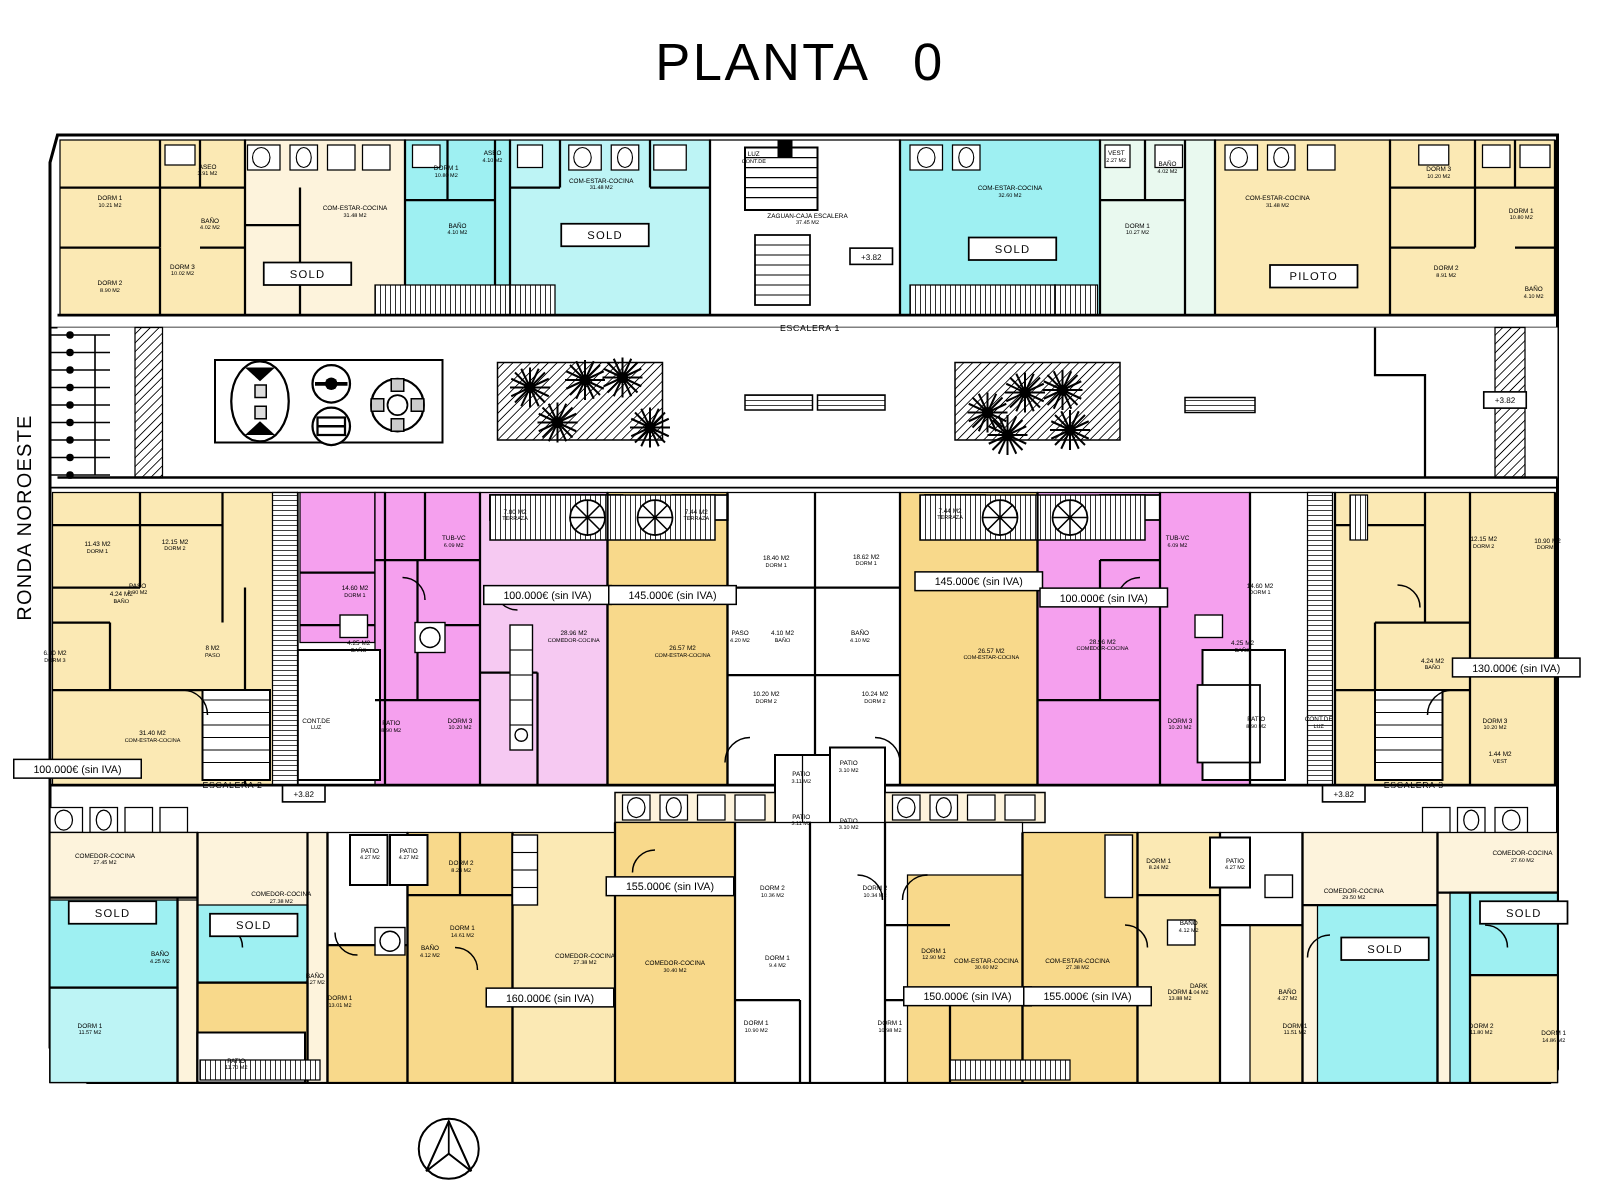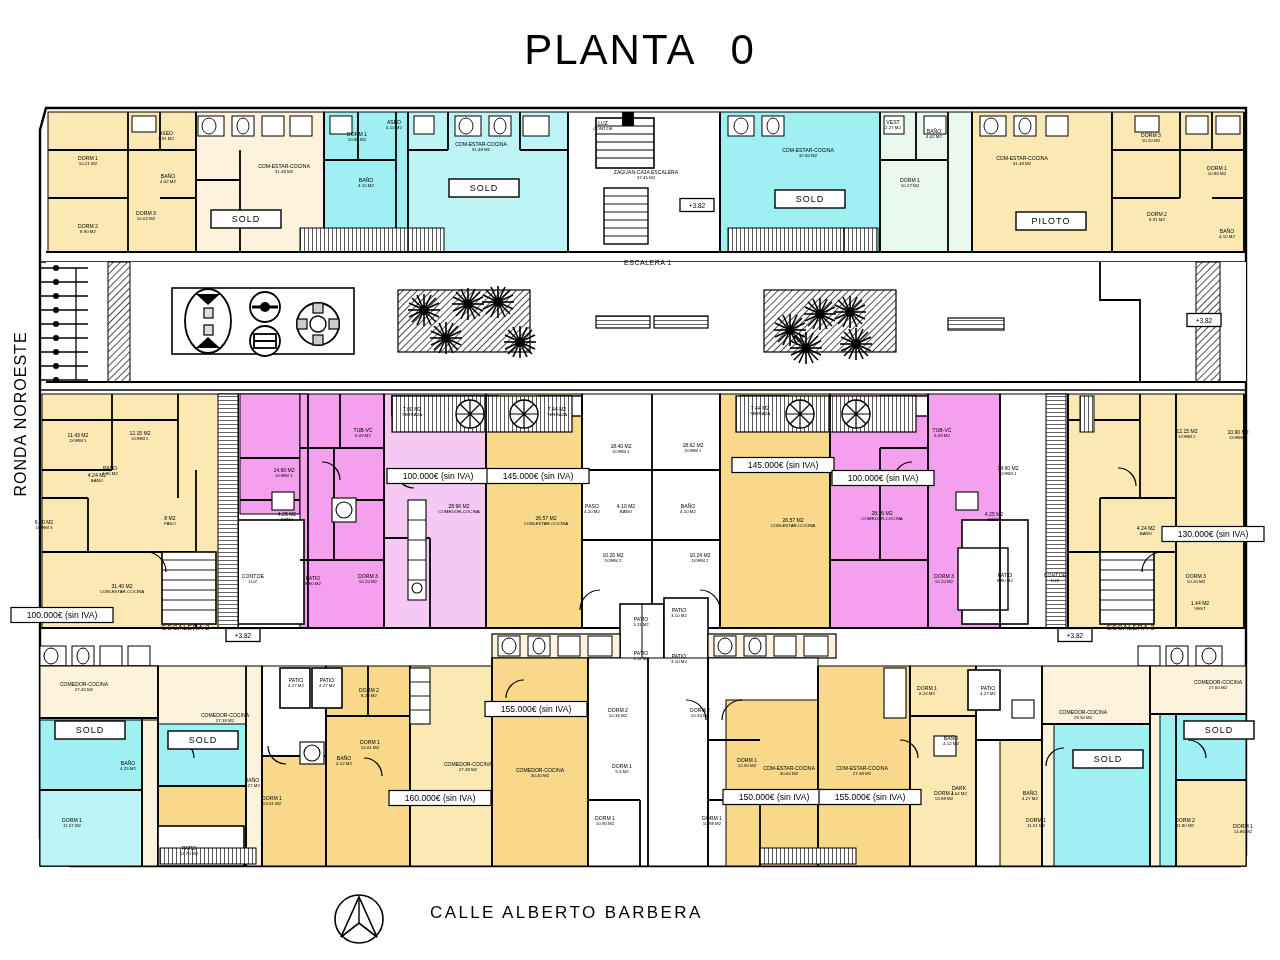--- a/index.html
+++ b/index.html
@@ -24,21 +24,20 @@
 </head>
 <body>
 
 <div id="stage">
 
   <div id="title">
     <span>PLANTA</span><span class="gap"></span><span>0</span>
   </div>
 
   <div id="ronda">RONDA NOROESTE</div>
-  <div id="street">CALLE ALBERTO BARBERA</div>
 
   <div id="northwrap">
     <svg width="52" height="52" viewBox="0 0 52 52">
       <circle cx="26" cy="26" r="24" fill="#fff" stroke="#000" stroke-width="1.6"></circle>
       <path d="M26 4 L44 44 L26 30 L8 44 Z" fill="#fff" stroke="#000" stroke-width="1.6" stroke-linejoin="miter"></path>
       <path d="M26 4 L26 30" stroke="#000" stroke-width="1.4"></path>
     </svg>
   </div>
 
   <svg id="plan" width="1280" height="960" viewBox="0 0 1280 960" style="position:absolute;left:0;top:0;">

